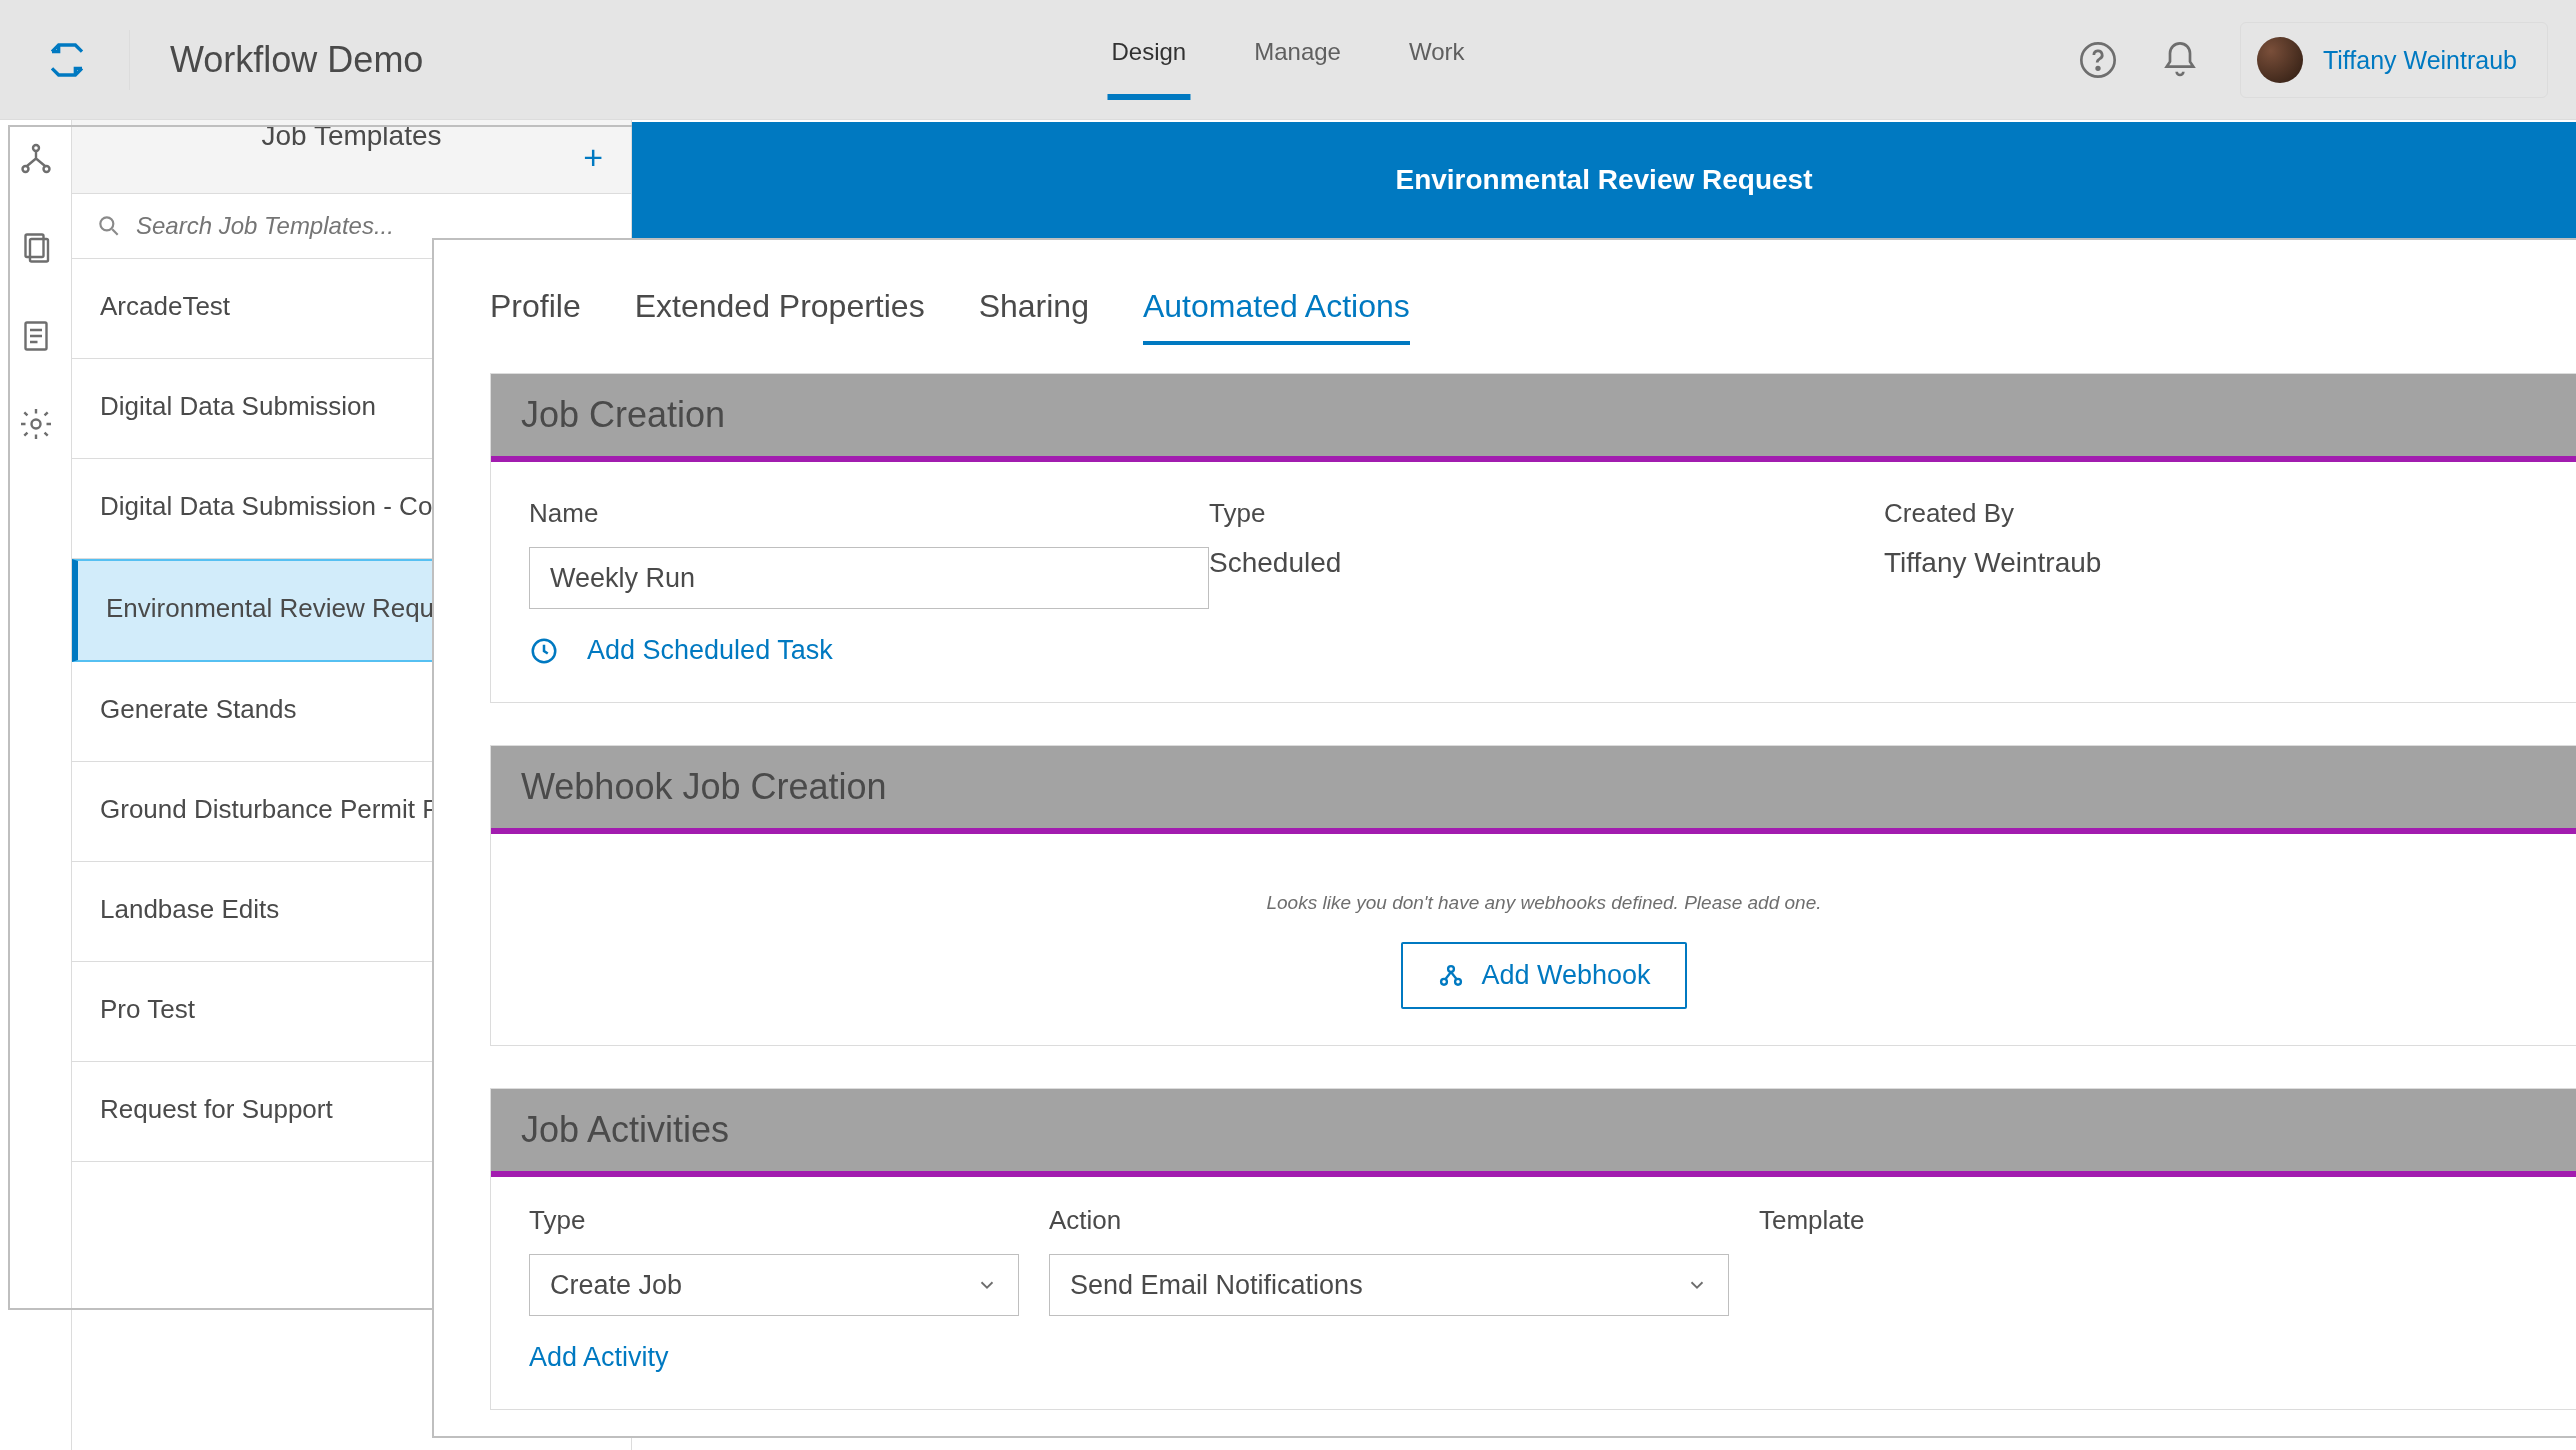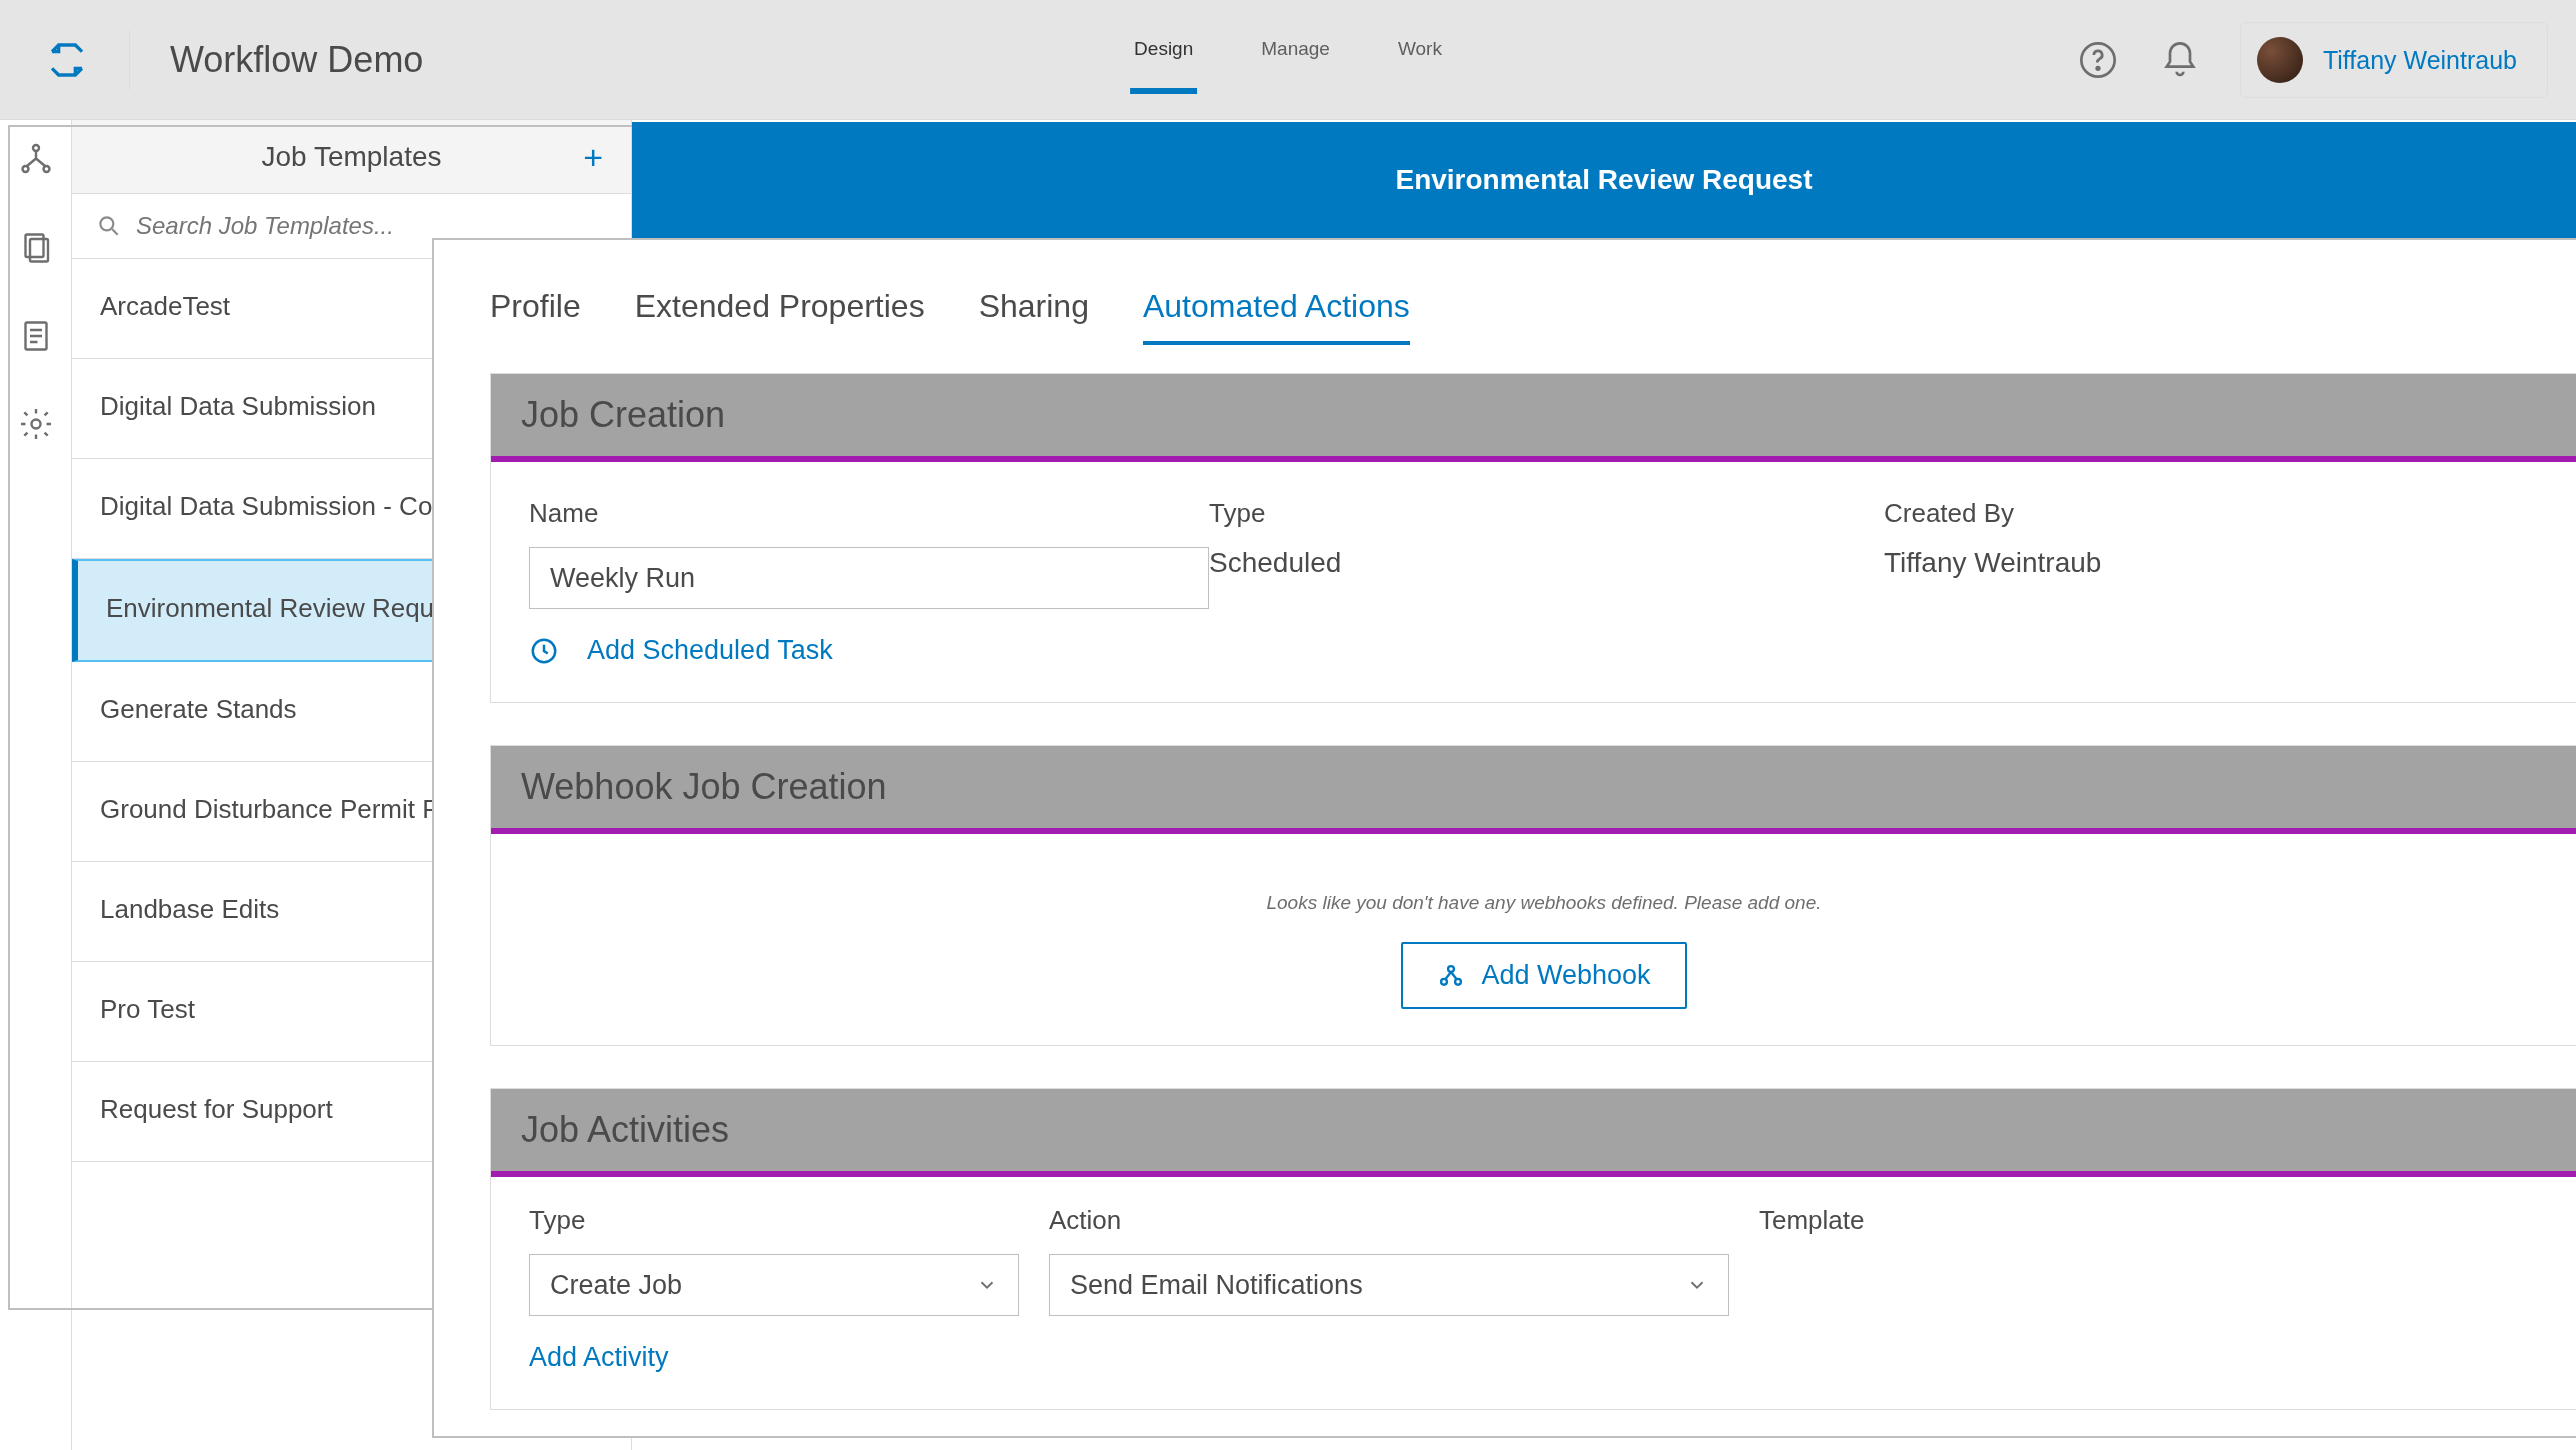--- a/index.html
+++ b/index.html
@@ -11,21 +11,21 @@
     position: absolute; left: 0; top: 0; right: 0; height: 120px;
     display: flex; align-items: center; border-bottom: 1px solid #dcdcdc;
     background: #e5e5e5;
   }
   .brand-block { display: flex; align-items: center; padding-left: 45px; gap: 30px; }
   .brand-block .brand-sep { width:1px; height:60px; background:#dcdcdc; margin: 0 10px; }
   .app-title { font-size: 36px; color: #4a4a4a; font-weight: 400; }
 
   .top-tabs {
     position: absolute; left: 50%; transform: translateX(-50%);
-    top: 20px; display: flex; gap: 60px; font-size: 19px; color: #5f5f5f;
+    top: 20px; display: flex; gap: 60px; font-size: 24px; color: #5f5f5f;
   }
   .top-tabs .tab { padding: 18px 4px 28px; cursor: pointer; }
   .top-tabs .tab.active { border-bottom: 6px solid #0079c1; color: #323232; }
 
   .top-right {
     position: absolute; right: 28px; top: 0; height: 120px;
     display: flex; align-items: center; gap: 38px;
   }
   .icon-circle { width: 44px; height: 44px; display: inline-flex; align-items: center; justify-content: center; color: #6e6e6e; }
   .avatar { width: 46px; height: 46px; border-radius: 50%; background: radial-gradient(circle at 30% 30%, #7a4f3a, #2b1a10); }
@@ -41,21 +41,21 @@
   .rail-icon { color: #6e6e6e; }
 
   
   .side-panel {
     position: absolute; left: 72px; top: 120px; width: 560px; bottom: 0;
     border-right: 1px solid #dcdcdc; background: #ffffff;
     display: flex; flex-direction: column;
   }
   .side-header {
     height: 74px; background: #f4f4f4; border-bottom: 1px solid #dcdcdc;
-    display: flex; align-items: center; justify-content: center; position: relative;
+    display: flex; align-items: flex-start; justify-content: center; position: relative;
     font-size: 28px; color: #4a4a4a;
   }
   .side-header .plus { position: absolute; right: 28px; top: 50%; transform: translateY(-50%); color:#0079c1; font-size: 34px; }
   .side-search {
     display: flex; align-items: center; gap: 14px; padding: 18px 24px;
     border-bottom: 1px solid #dcdcdc; color:#8a8a8a;
   }
   .side-search input {
     border: none; outline: none; font-size: 24px; flex: 1; color: #4a4a4a;
     font-style: italic;

